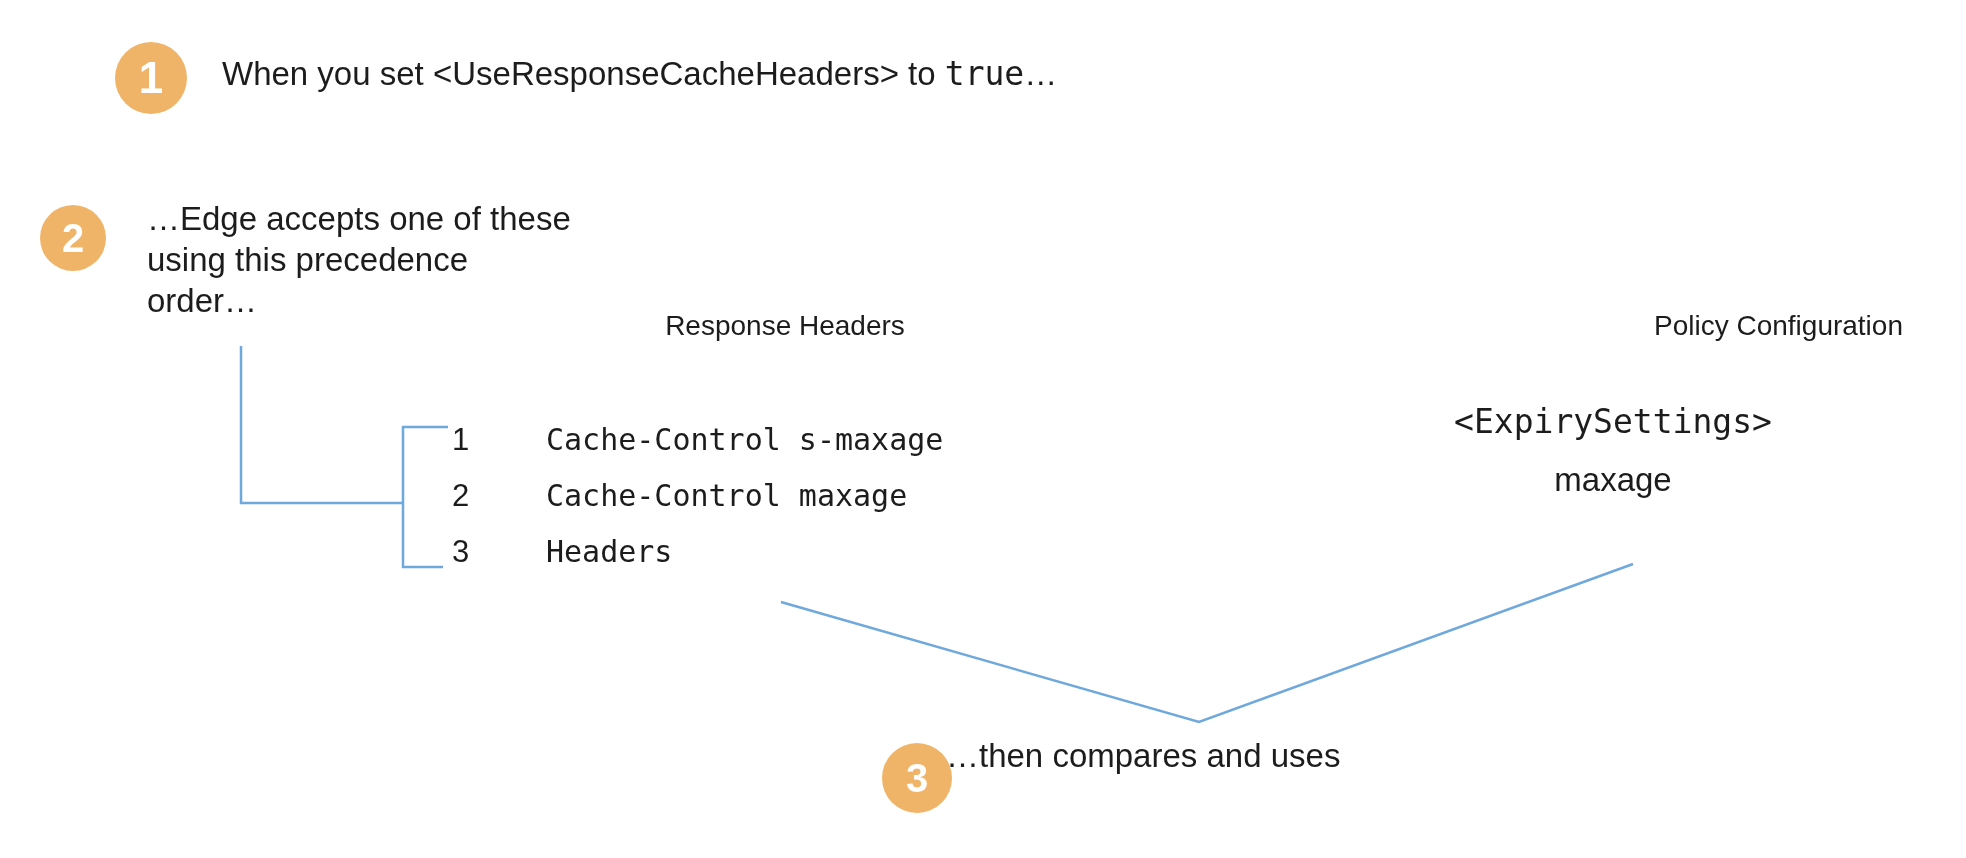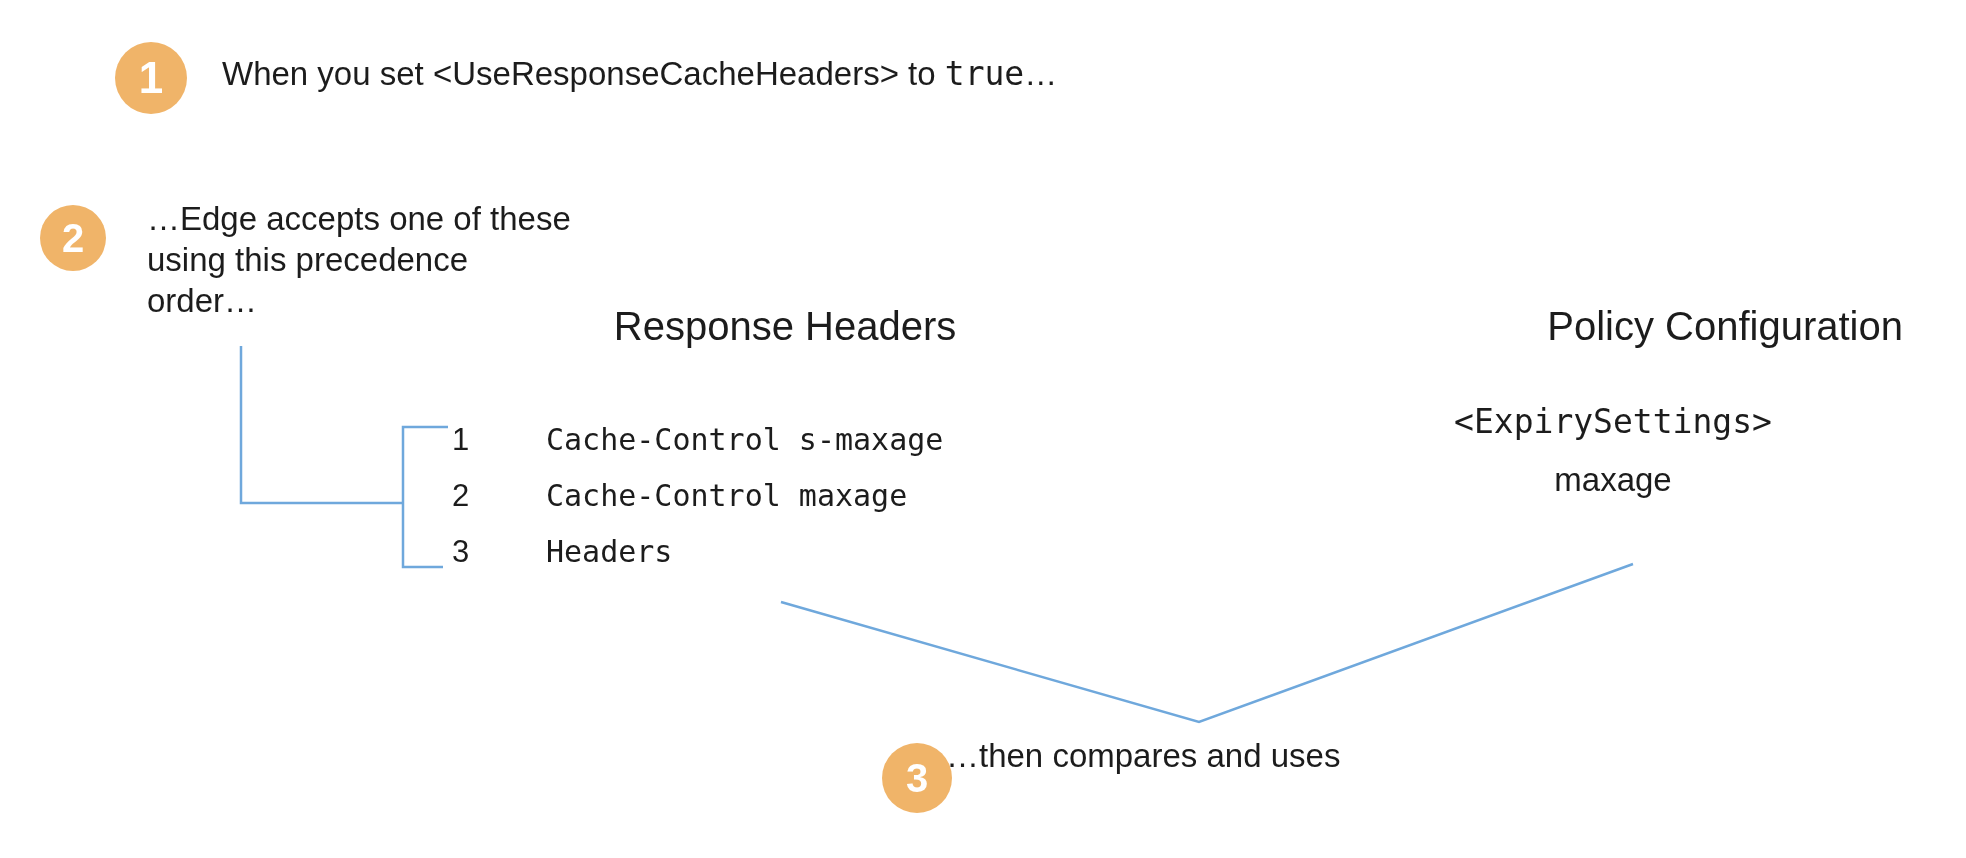--- a/index.html
+++ b/index.html
@@ -31,21 +31,21 @@
     position:absolute;left:222px;top:52px;
     font-size:33px;line-height:44px;white-space:nowrap;text-align:right;
   }
   .mono{font-family:"DejaVu Sans Mono",monospace;}
   .step2-text{
     position:absolute;left:135px;top:198px;
     font-size:33px;line-height:41px;margin-left:12px;
   }
   .col-heading{
     position:absolute;top:302px;width:500px;
-    font-size:40px;line-height:48px;text-align:center;white-space:nowrap;
+    font-size:28px;line-height:48px;text-align:center;white-space:nowrap;
   }
   .heading-response{left:535px;}
   .heading-policy{left:1403px;text-align:right;}
   .header-list{
     position:absolute;left:452px;top:412px;
     font-size:30px;
   }
   .header-item{display:flex;align-items:baseline;height:56px;line-height:56px;white-space:nowrap;}
   .header-item .item-num{
     font-family:"Liberation Sans",sans-serif;

